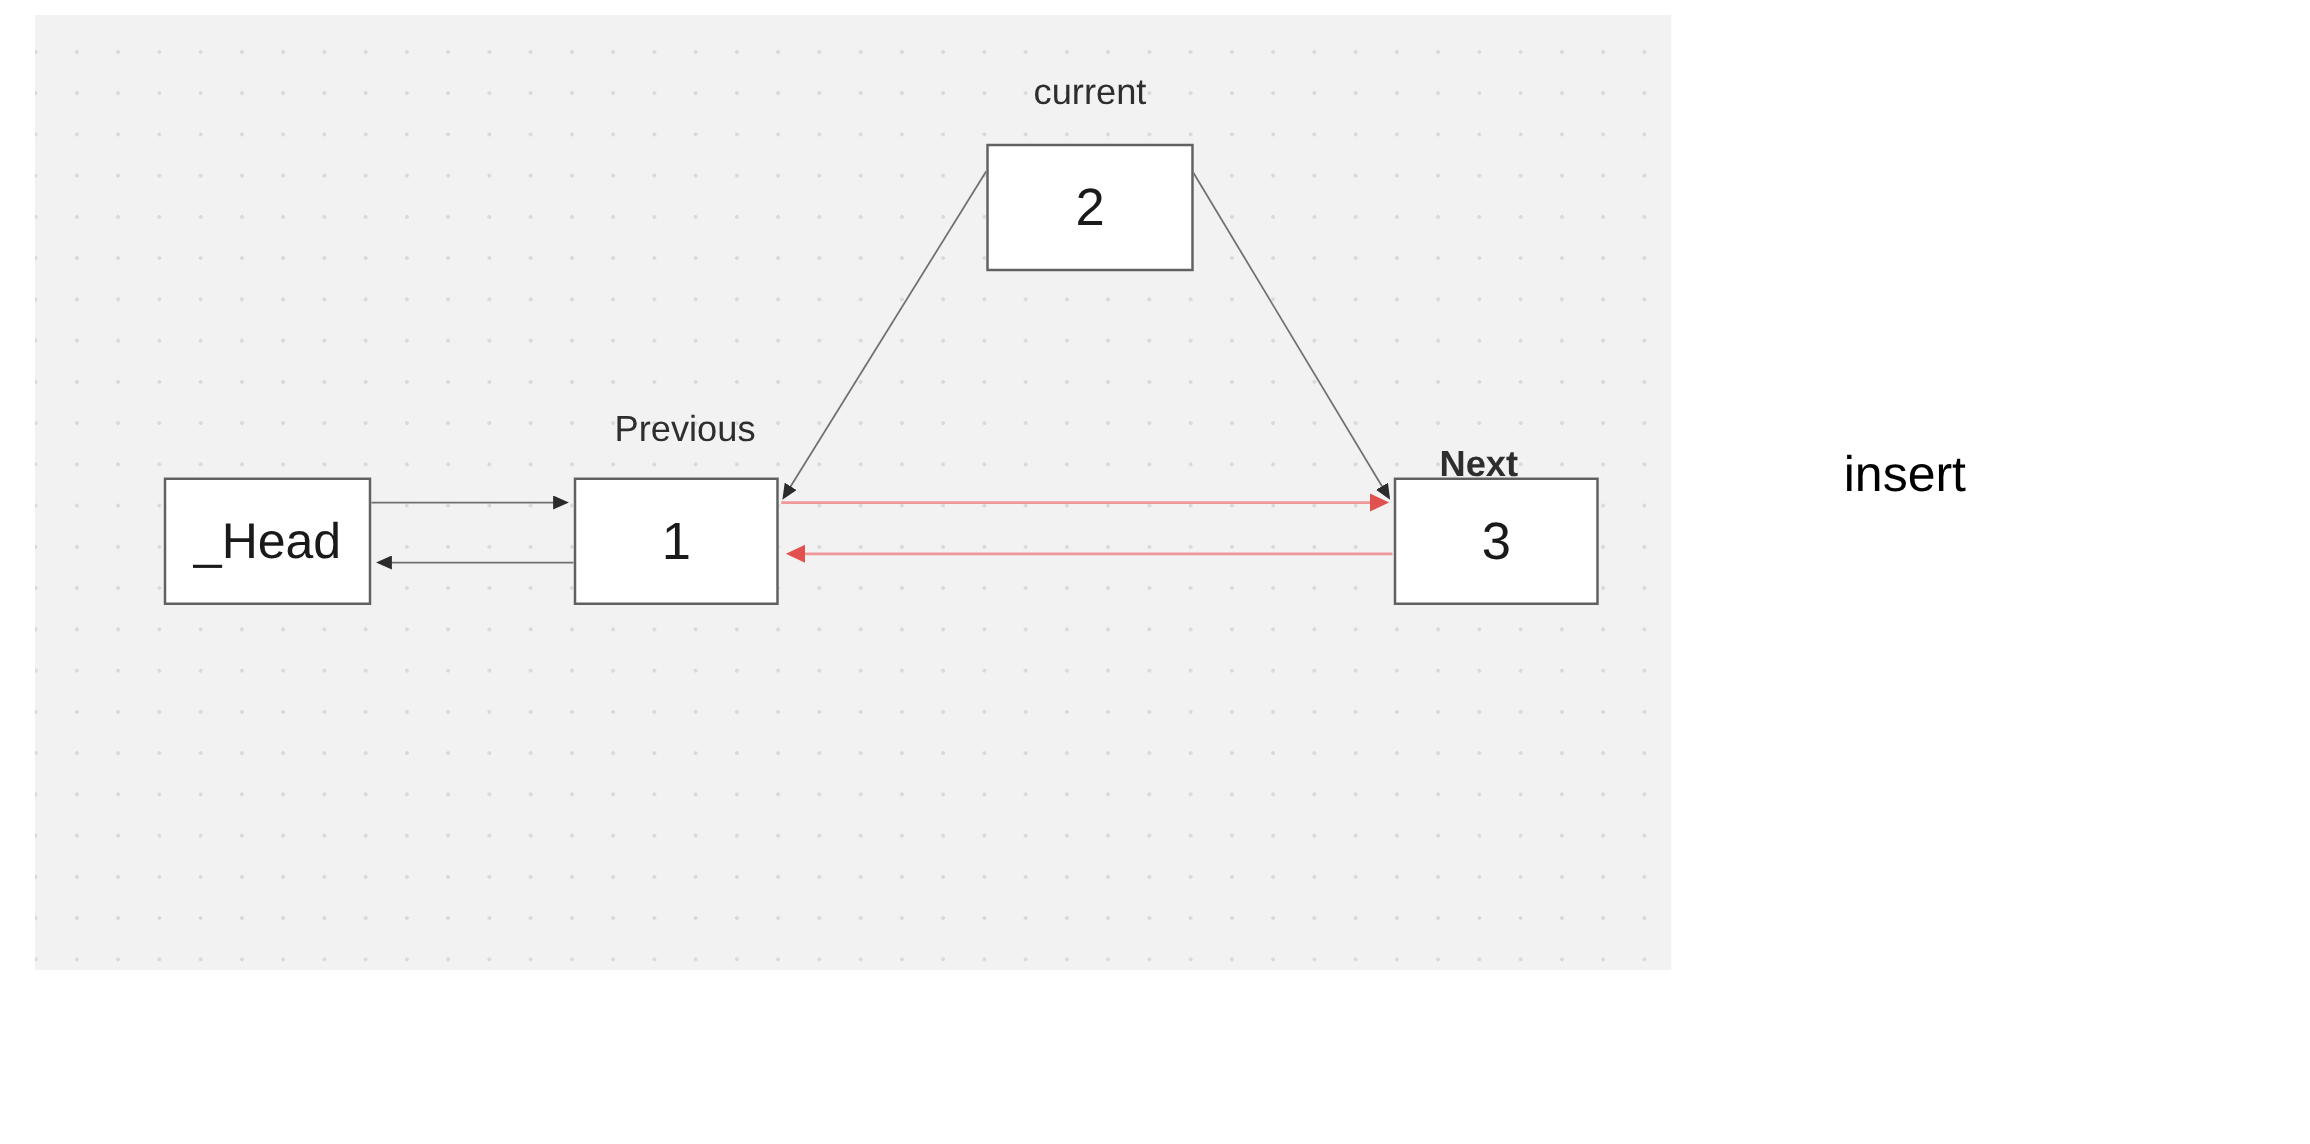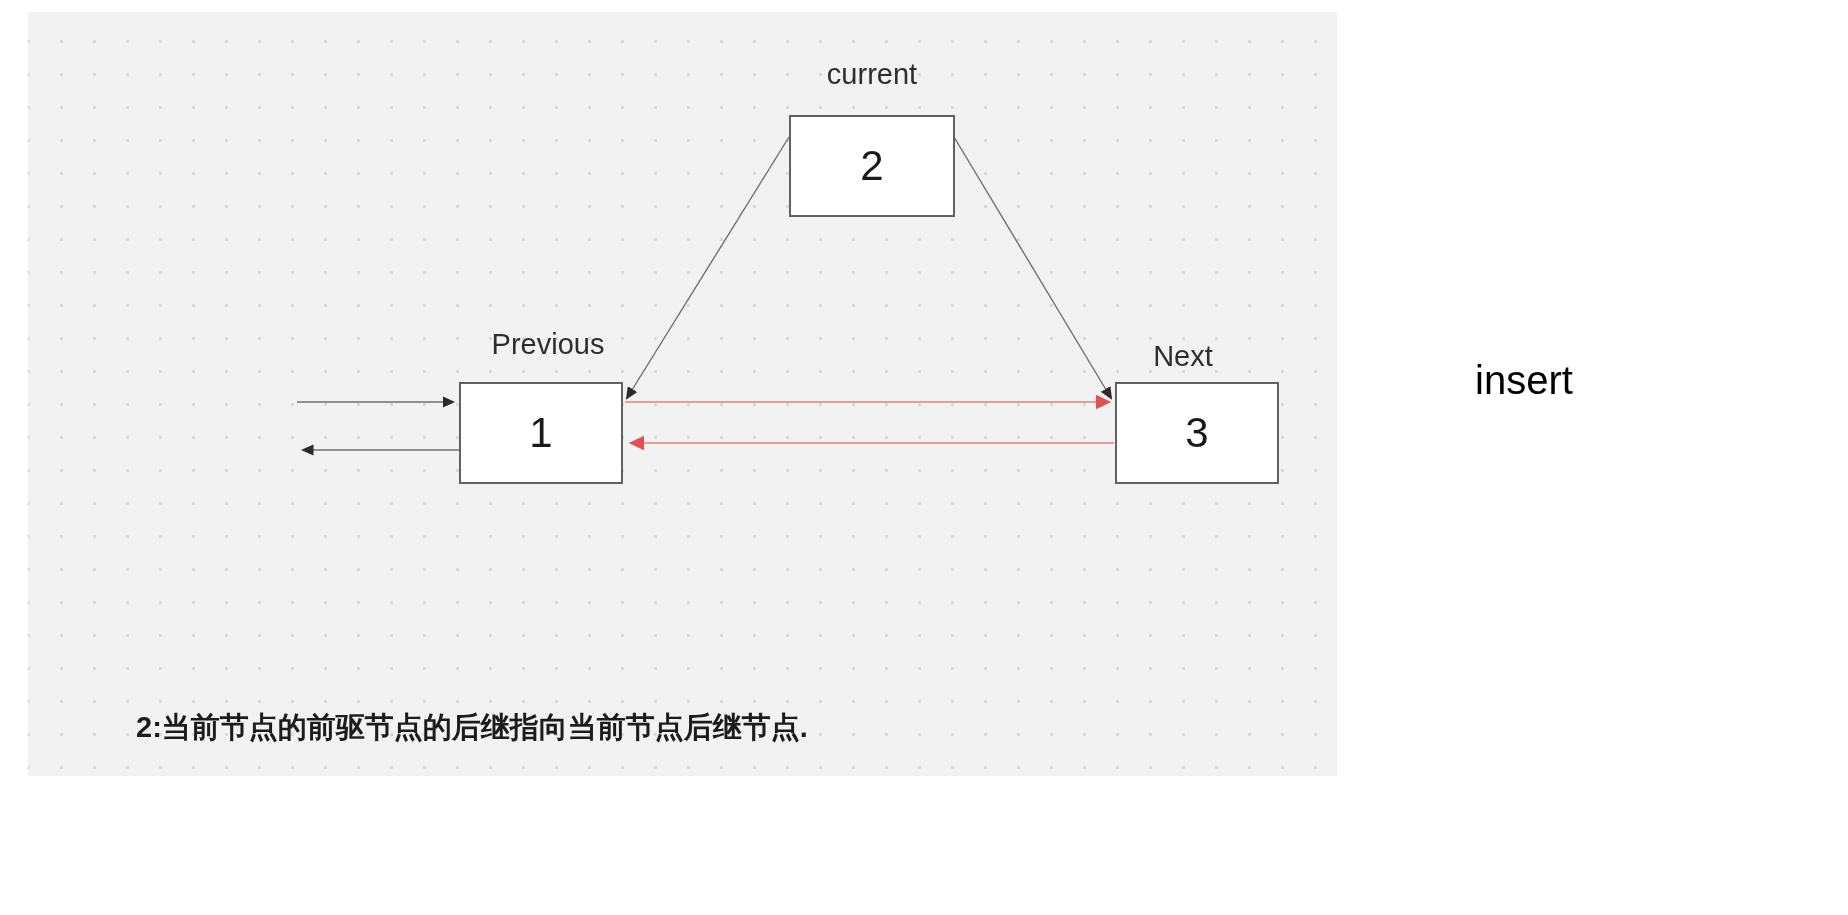--- a/index.html
+++ b/index.html
@@ -29,21 +29,21 @@
     display:flex; align-items:center; justify-content:center;
     font-size:42px; color:#1a1a1a;
   }
   .node-head{left:103px; top:370px; width:166px; height:102px; font-size:40px;}
   .node-prev{left:431px; top:370px; width:164px; height:102px;}
   .node-current{left:761px; top:103px; width:166px; height:102px;}
   .node-next{left:1087px; top:370px; width:164px; height:102px;}
   .tag{position:absolute; font-size:29px; color:#2e2e2e; text-align:center; white-space:nowrap;}
   .tag-current{left:761px; width:166px; top:46px;}
   .tag-previous{left:431px; width:178px; top:316px;}
-  .tag-next{left:1085px; width:140px; top:328px;}
+  .tag-next{left:1085px; width:140px; top:344px;font-weight:bold;}
   .notes{
     position:absolute; left:108px; top:603px; font-size:29px; font-weight:700;
     line-height:45px; color:var(--text-dark); white-space:pre;
   }
   .insert-label{
     position:absolute; left:1475px; top:358px; font-size:40px; color:#000000; white-space:nowrap;
   }
 </style>
 </head>
 <body>
@@ -69,32 +69,34 @@
       <line x1="926" y1="125" x2="1083" y2="386" class="gray-line" marker-end="url(#arrow-dark)"></line>
 
       <line x1="597" y1="390" x2="1080" y2="390" class="red-line" marker-end="url(#arrow-red)"></line>
       <line x1="1086" y1="431" x2="604" y2="431" class="red-line" marker-end="url(#arrow-red)"></line>
     </svg>
 
     <div class="tag tag-current">current</div>
     <div class="tag tag-previous">Previous</div>
     <div class="tag tag-next">Next</div>
 
+    <div class="node node-head">
+      <span>_Head</span>
+    </div>
     <div class="node node-prev">
       <span>1</span>
     </div>
     <div class="node node-current">
       <span>2</span>
     </div>
     <div class="node node-next">
       <span>3</span>
     </div>
 
     <div class="notes">
-      <div class="note">2:当前节点的前驱节点的后继指向当前节点后继节点.</div>
       
       
       
     </div>
 
   </div>
 
   <div class="insert-label">insert</div>
 
 </div>

